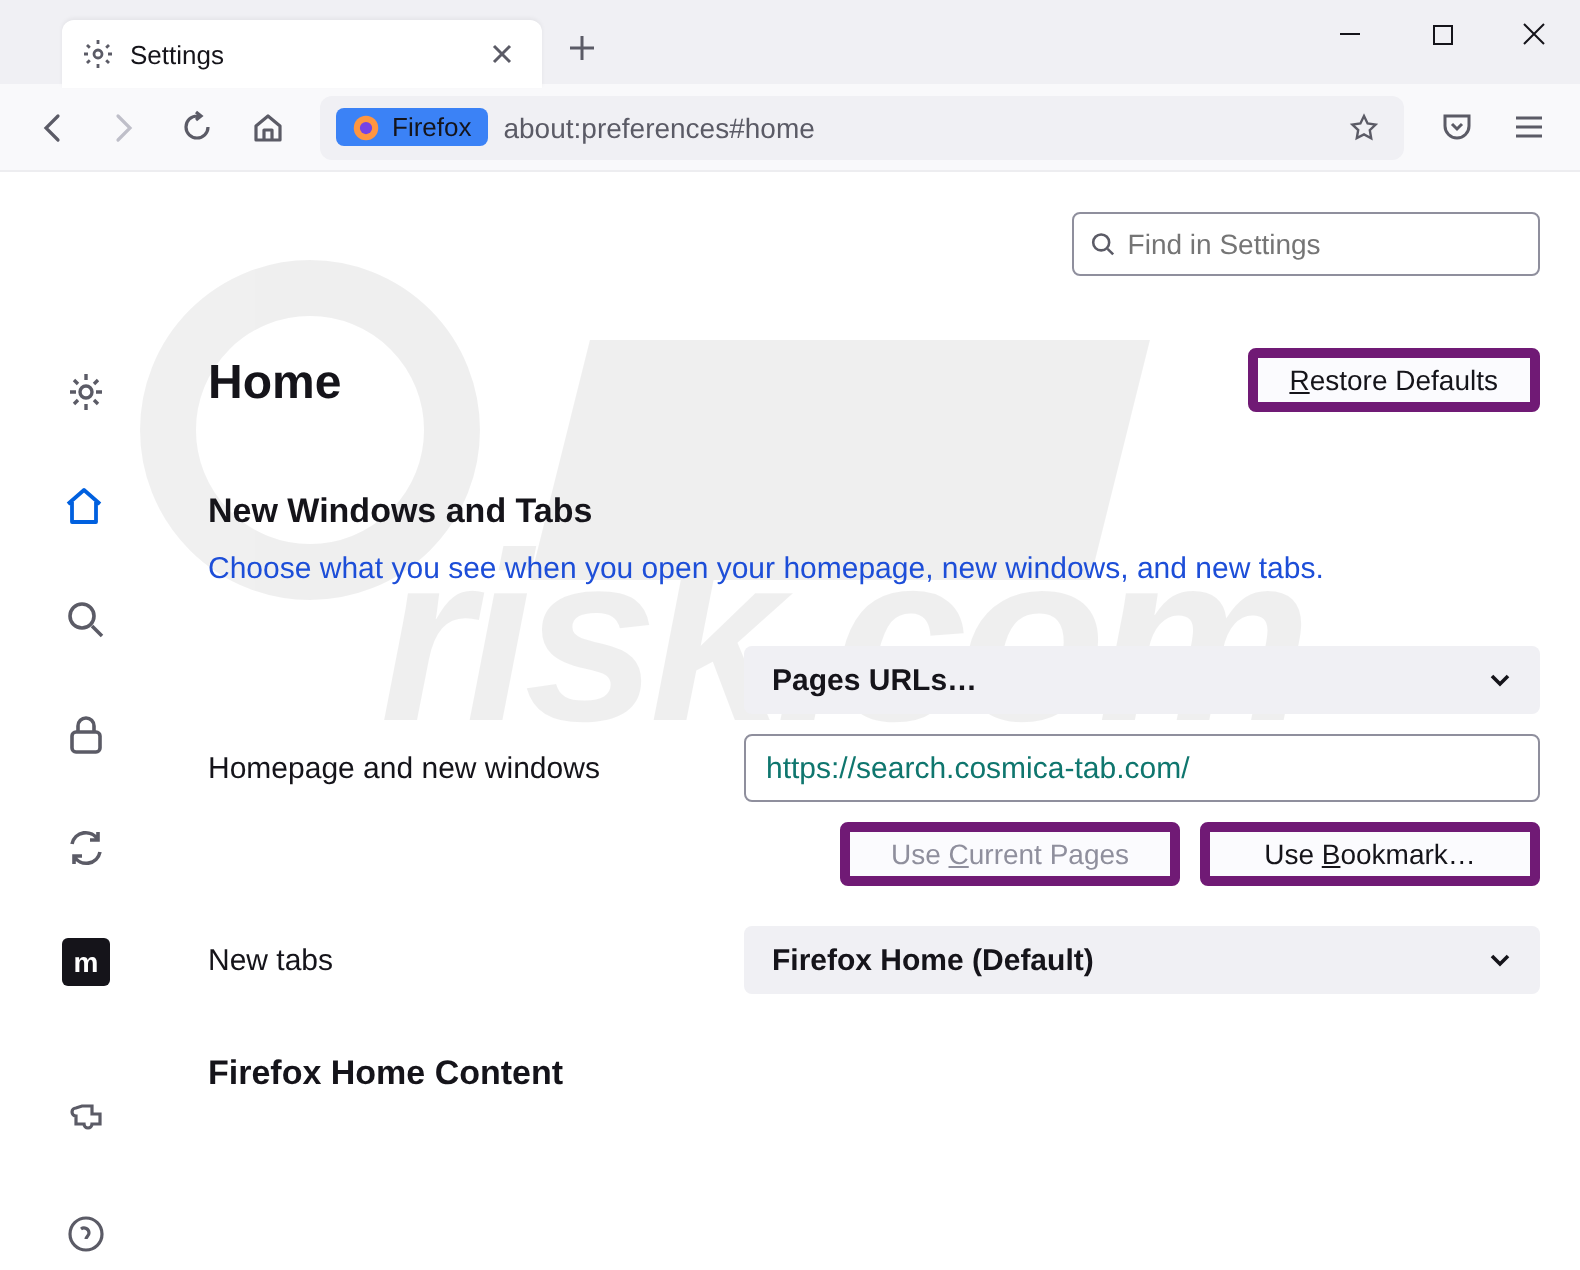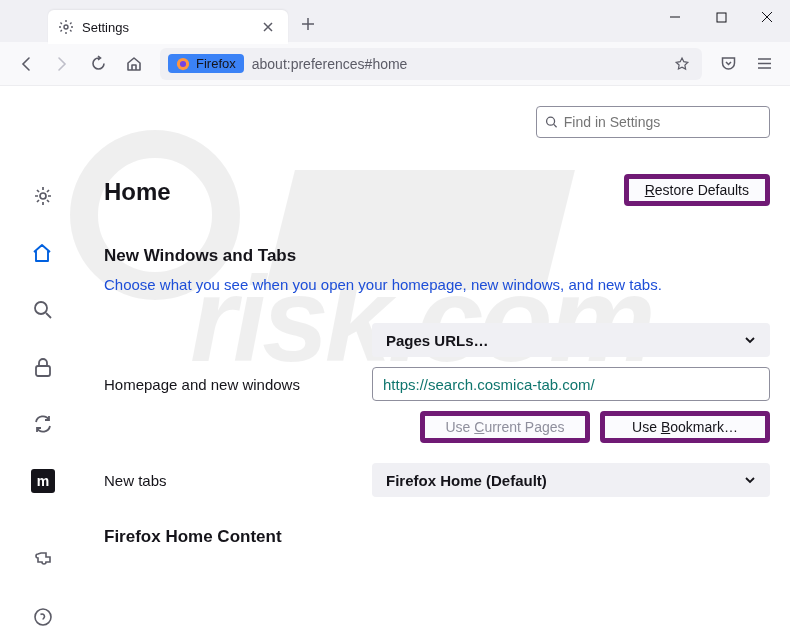--- a/index.html
+++ b/index.html
@@ -1,19 +1,19 @@
 <!DOCTYPE html>
 <html><head>
   <meta charset="utf-8">
   <style>
     * { box-sizing: border-box; margin: 0; padding: 0; font-family: "Segoe UI", Arial, sans-serif; }
     body { width: 790px; height: 635px; background: #fff; overflow: hidden; position: relative; }
 
     
-    .titlebar { height: 42px; background: #f0f0f4; display: flex; align-items: flex-end; padding-left: 48px; }
+    .titlebar { height: 42px; background: #f0f0f4; display: flex; align-items: flex-end; padding-left: 31px; }
     .tab { display: flex; align-items: center; background: #fff; border-radius: 6px 6px 0 0; height: 34px; min-width: 240px; padding: 0 10px; margin-bottom: 0; box-shadow: 0 -1px 2px rgba(0,0,0,.05); position: relative; top: 2px; }
     .tab .tabicon { width: 16px; height: 16px; margin-right: 8px; display: flex; align-items: center; justify-content: center; color: #5b5b66; }
     .tab .tabtitle { font-size: 13px; color: #15141a; flex: 1; }
     .tab .close { width: 20px; height: 20px; display: flex; align-items: center; justify-content: center; color: #5b5b66; border-radius: 3px; cursor: pointer; }
     .newtab { width: 32px; height: 32px; display: flex; align-items: center; justify-content: center; color: #5b5b66; margin-left: 4px; cursor: pointer; margin-bottom: 2px;}
     .winctrl { display: flex; margin-left: auto; height: 42px; align-items: flex-start;}
     .winctrl div { width: 46px; height: 34px; display: flex; align-items: center; justify-content: center; cursor: pointer; }
 
     
     .toolbar { height: 44px; display: flex; align-items: center; padding: 0 8px; background: #f9f9fb; border-bottom: 1px solid #ededf0;}

